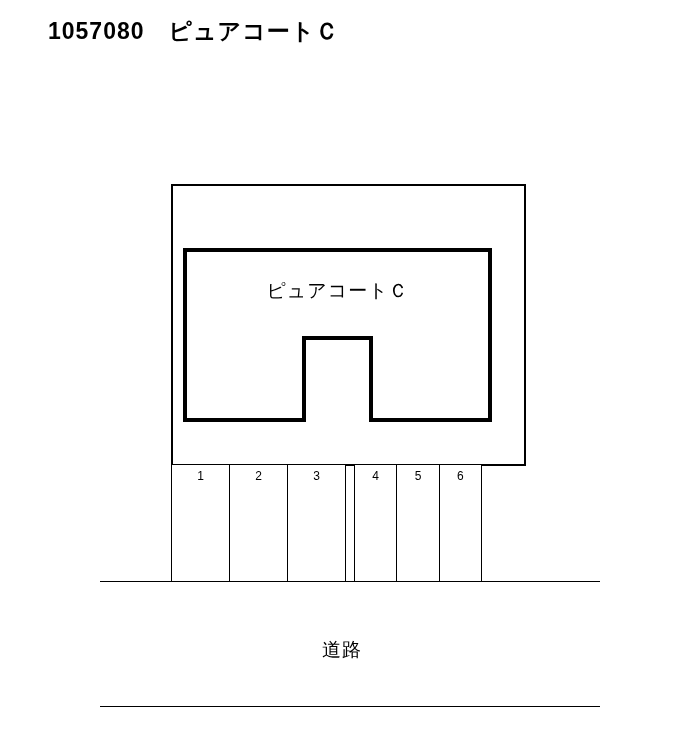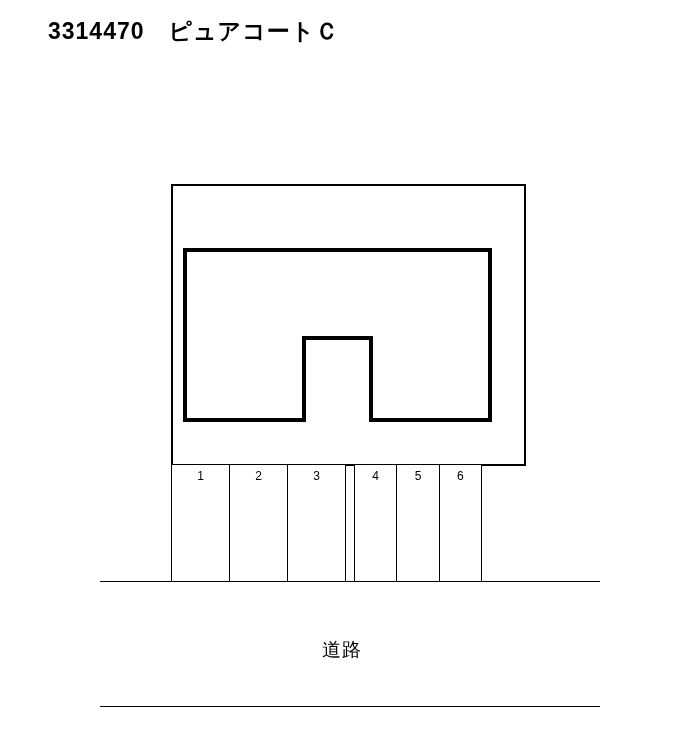--- a/index.html
+++ b/index.html
@@ -123,28 +123,29 @@
     font-size: 19px;
     letter-spacing: 1px;
     color: #000000;
   }
 </style>
 </head>
 <body>
 
 <div id="page">
 
-  <div id="title">3314470　ピュアコートＣ</div>
+  <div id="title">1057080　ピュアコートＣ</div>
 
   <div id="lot-outline"></div>
 
   <div id="building-wrap">
     <svg id="building-svg" width="309" height="174" viewBox="0 0 309 174">
       <path d="M 2 2 L 307 2 L 307 172 L 188 172 L 188 90 L 121 90 L 121 172 L 2 172 Z" fill="#ffffff" stroke="#000000" stroke-width="4" stroke-linejoin="miter"></path>
     </svg>
+    <div id="building-label">ピュアコートＣ</div>
   </div>
 
   <div id="parking-left" class="parking-block">
     <div class="stall">
       <span class="stall-num">1</span>
     </div>
     <div class="stall">
       <span class="stall-num">2</span>
     </div>
     <div class="stall">

